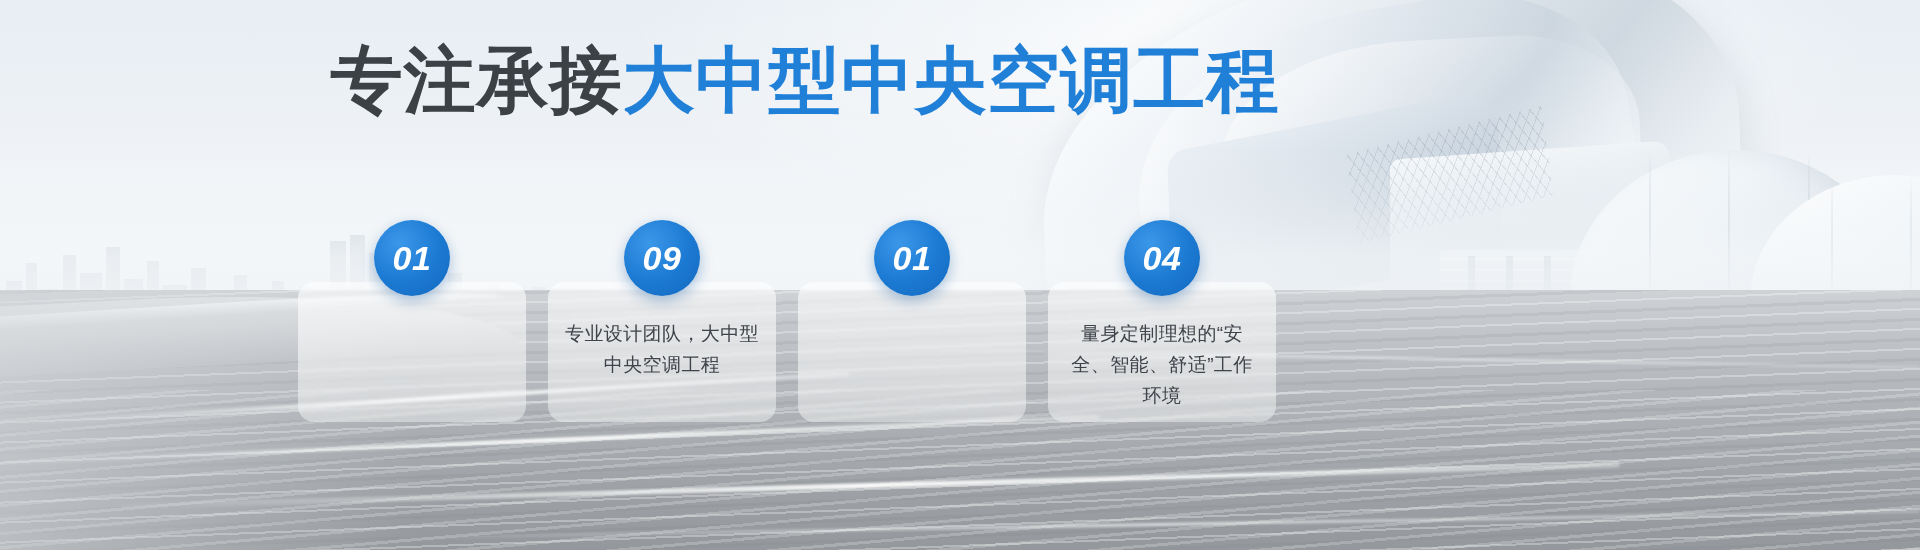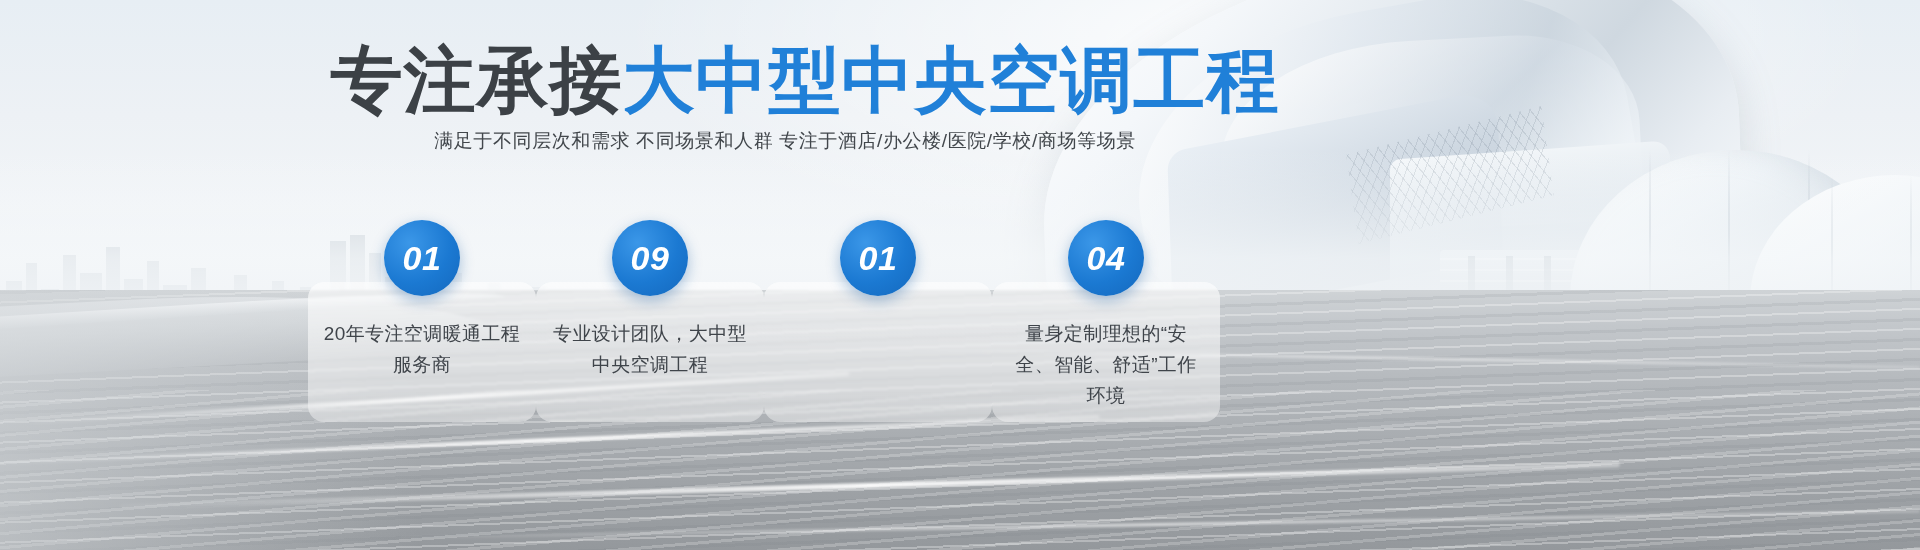--- a/index.html
+++ b/index.html
@@ -162,22 +162,22 @@
 
   .subtitle {
     position:absolute; left:0; top:128px; width:1570px;
     text-align:center;
     font-size:19px; color:#42474c; letter-spacing:0.6px;
     white-space:nowrap;
   }
 
   
   .cards {
-    position:absolute; left:308px; top:282px;
-    display:flex; 
+    position:absolute; left:298px; top:282px;
+    display:flex; gap:22px;
   }
   .card {
     position:relative;
     width:228px; height:140px;
     background:linear-gradient(180deg,rgba(255,255,255,0.60) 0%,rgba(255,255,255,0.52) 55%,rgba(255,255,255,0.40) 100%);
     border-radius:16px;
     backdrop-filter:blur(1px);
   }
   .card-text {
     position:absolute; left:14px; right:14px; top:36px;
@@ -272,29 +272,27 @@
     <div class="lane" style="left:900px; bottom:190px; width:1020px; transform:rotate(1.0deg);  height:3px; opacity:0.5;"></div>
   </div>
   <div class="curb"></div>
   <div class="curb-edge"></div>
   <div class="road-fade-l"></div>
 
   <h1 class="headline">
     <span class="h-dark">专注承接</span><span class="h-blue">大中型中央空调工程</span>
   </h1>
 
-  <p class="subtitle">满足于不同层次和需求  不同场景和人群  专注于酒店/办公楼/医院/学校/商场等场景</p>
 
   <div class="cards">
 
     <div class="card">
       <div class="badge">
         <span>01</span>
       </div>
-      <div class="card-text">20年专注空调暖通工程服务商</div>
     </div>
 
     <div class="card">
       <div class="badge">
         <span>09</span>
       </div>
       <div class="card-text">专业设计团队，大中型中央空调工程</div>
     </div>
 
     <div class="card">

